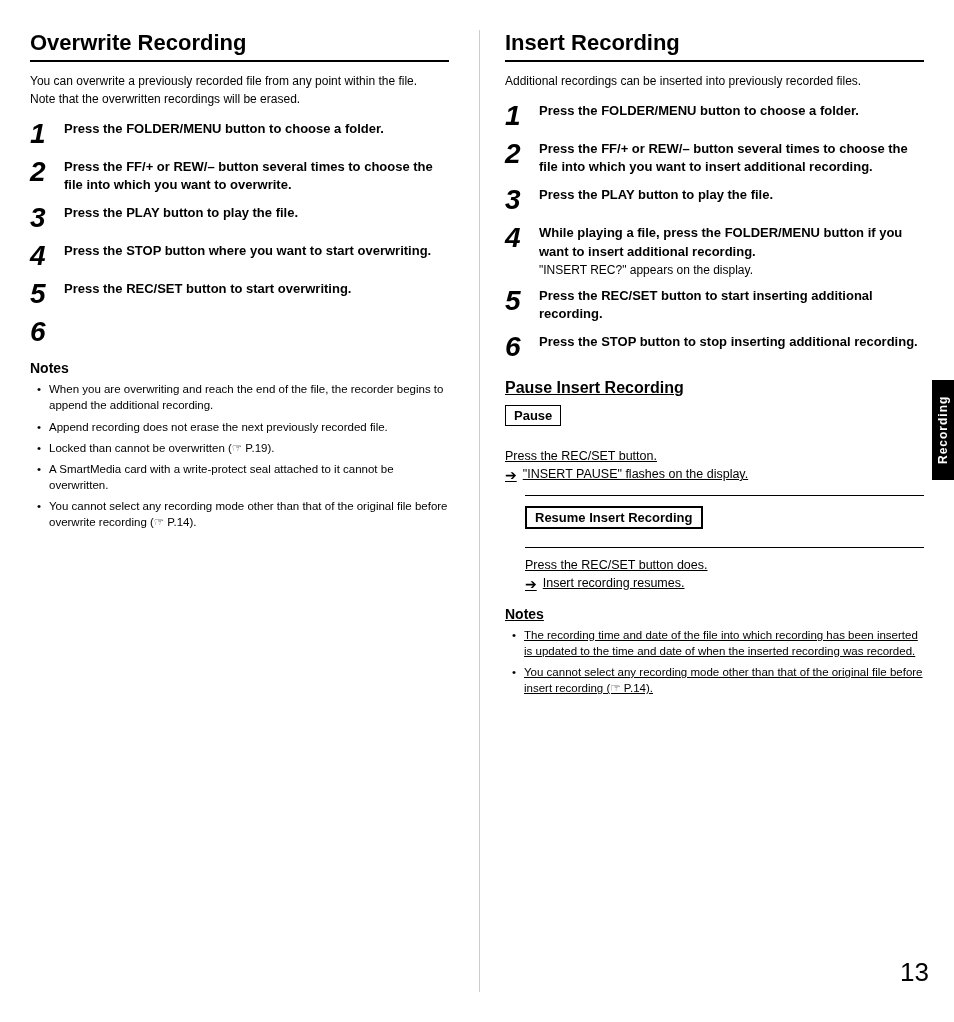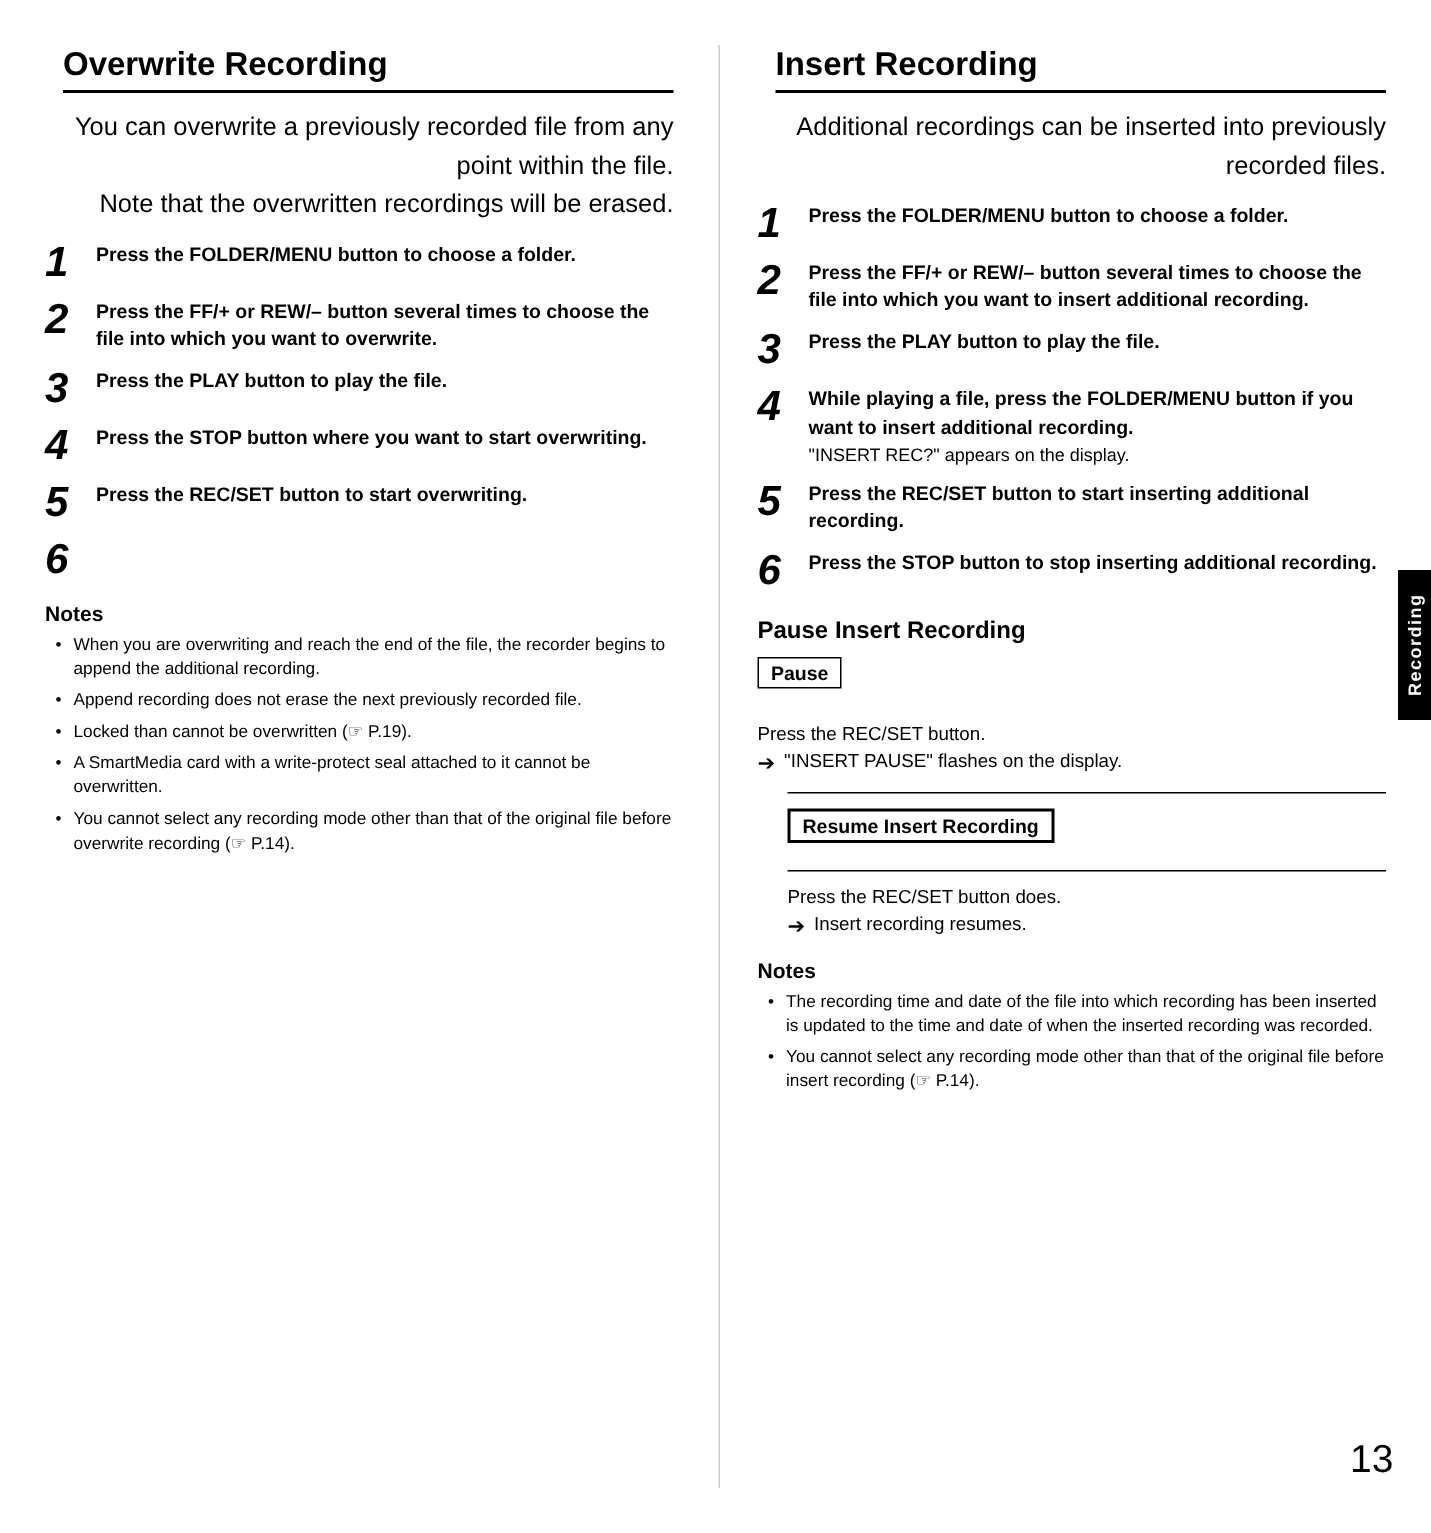--- a/index.html
+++ b/index.html
@@ -29,27 +29,25 @@
     .right-col {
       flex: 1;
       padding-right: 10px;
     }
     .section-title {
       font-size: 22px;
       font-weight: bold;
       border-bottom: 2px solid #000;
       padding-bottom: 4px;
       margin-bottom: 10px;
-      margin-left: 12px;
     }
     .intro-text {
-      font-size: 17px;
+      font-size: 12px;
       margin-bottom: 12px;
       line-height: 1.5;
-      text-align: right;
     }
     .steps-list {
       list-style: none;
       margin-bottom: 14px;
     }
     .step-item {
       display: flex;
       flex-direction: row;
       align-items: flex-start;
       margin-bottom: 10px;
@@ -91,20 +89,21 @@
       padding-left: 14px;
       position: relative;
     }
     .notes-list li::before {
       content: "•";
       position: absolute;
       left: 2px;
     }
     .pause-section {
       margin-top: 18px;
+      text-decoration: underline;
     }
     .pause-section-title {
       font-size: 16px;
       font-weight: bold;
       margin-bottom: 8px;
     }
     .pause-box {
       border: 1.5px solid #000;
       padding: 2px 8px;
       display: inline-block;

